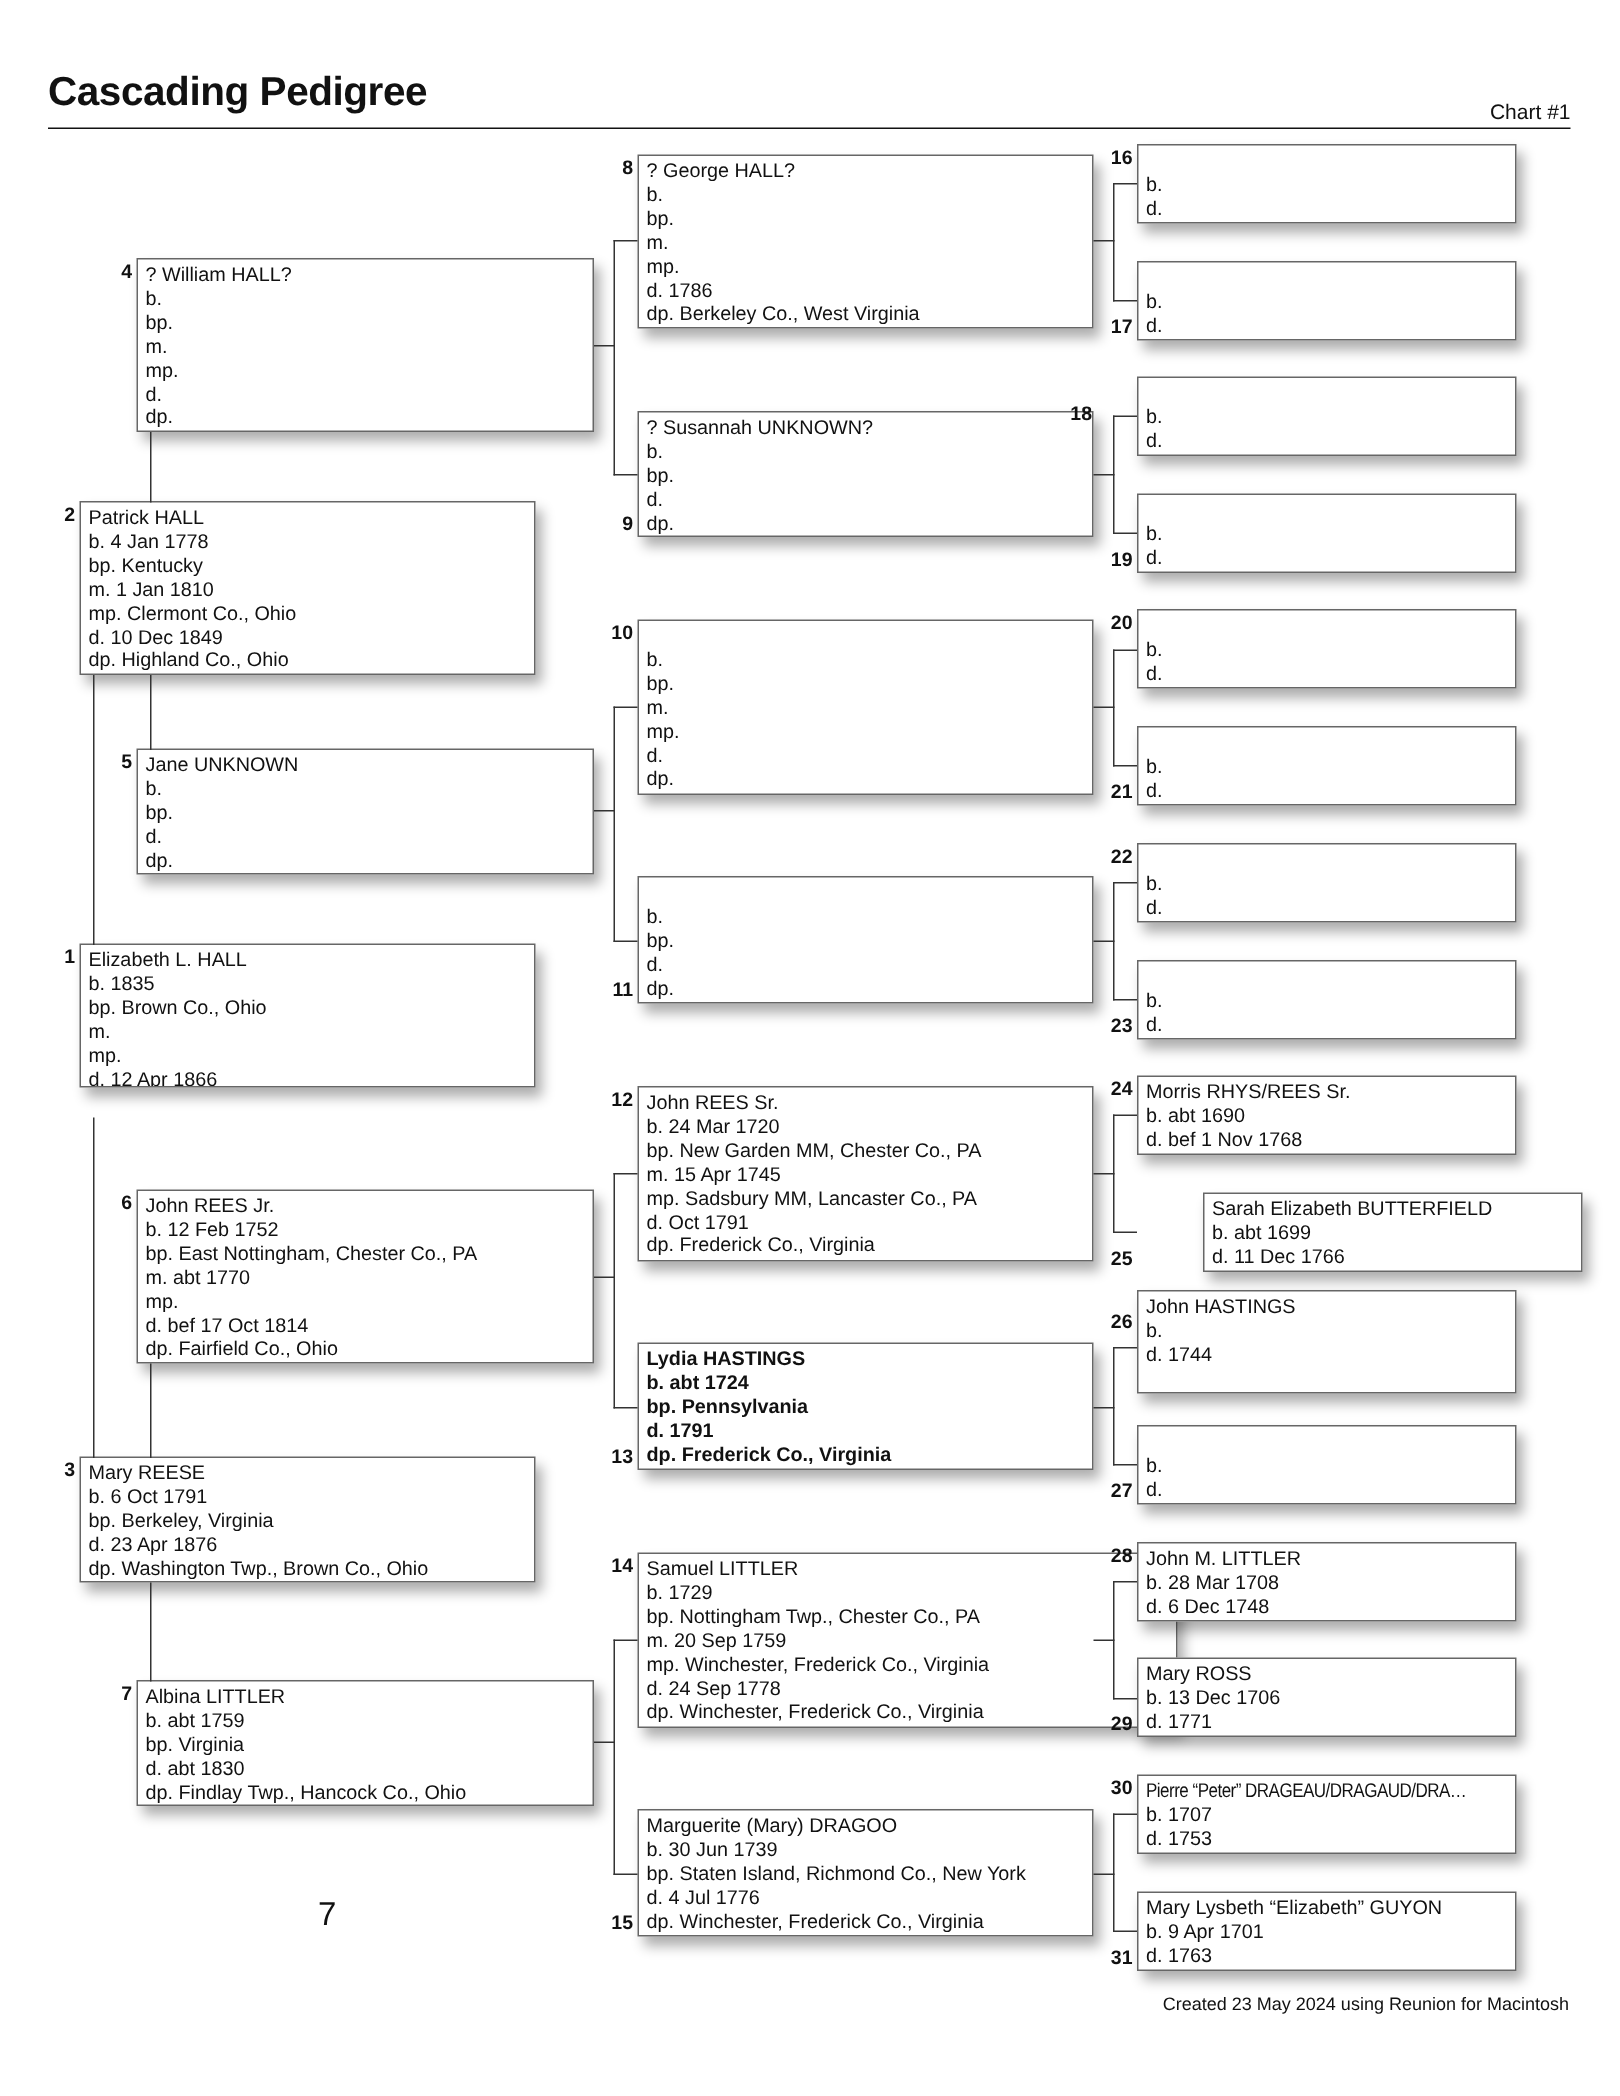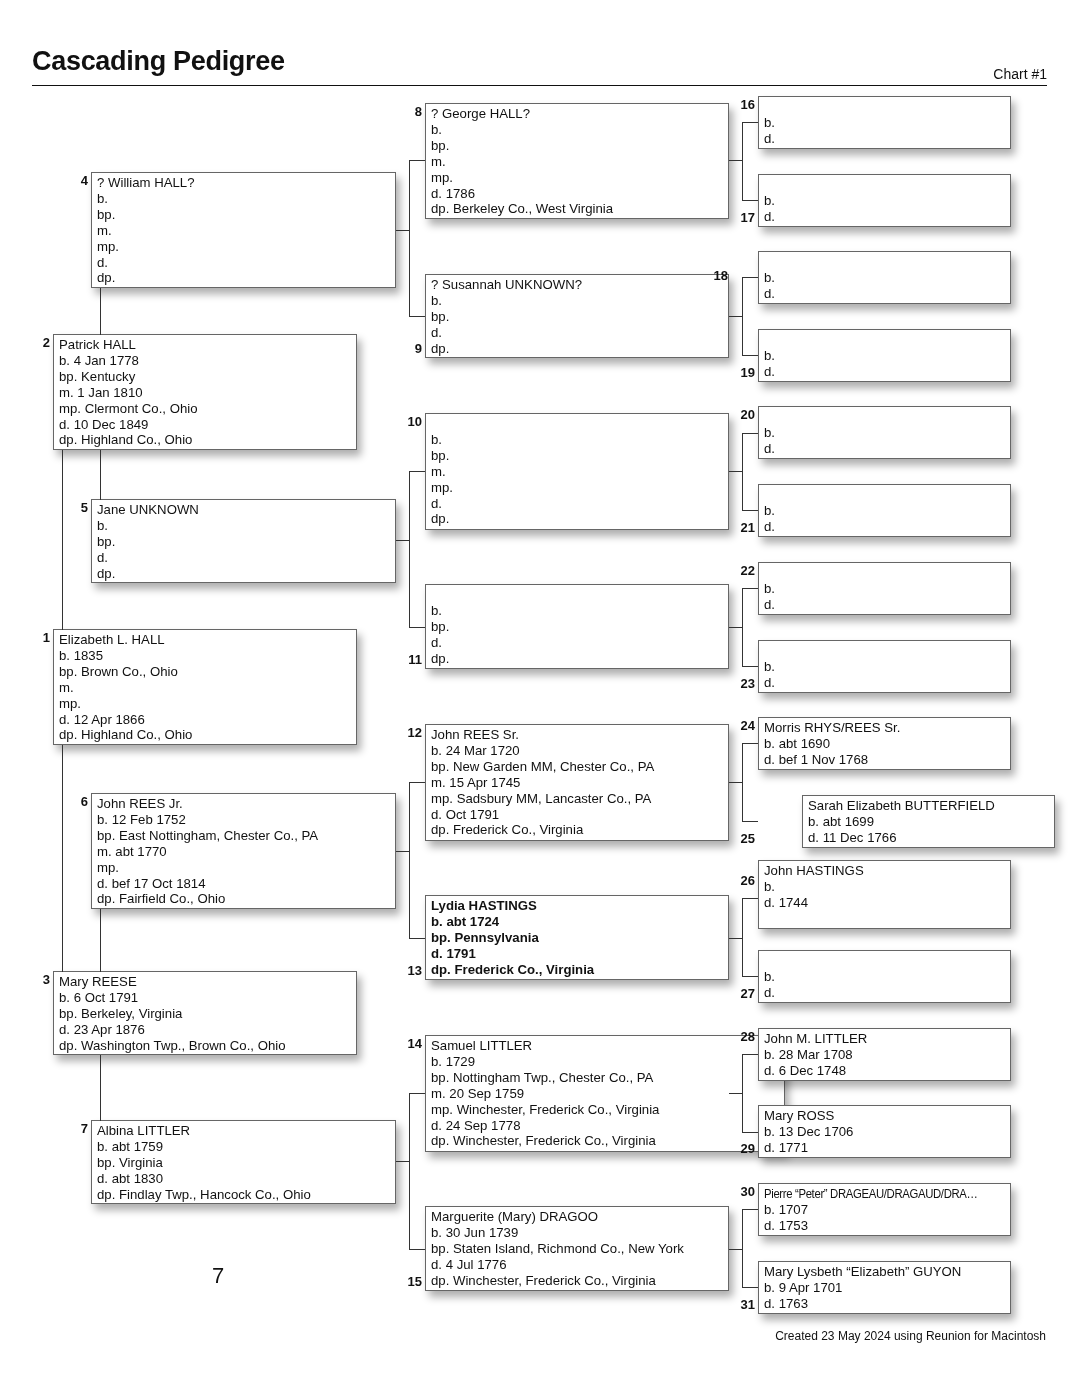--- a/index.html
+++ b/index.html
@@ -47,21 +47,21 @@
     </div>
     <div class="num" style="left: 20px; top: 335px;">2</div>
     <div class="box" style="left: 91px; top: 499px; width: 305px; height: 84px;">
       <span class="line">Jane UNKNOWN</span>
       <span class="line">b.</span>
       <span class="line">bp.</span>
       <span class="line">d.</span>
       <span class="line">dp.</span>
     </div>
     <div class="num" style="left: 58px; top: 500px;">5</div>
-    <div class="box" style="left: 53px; top: 629px; width: 304px; height: 116px;">
+    <div class="box" style="left: 53px; top: 629px; width: 304px; height: 96px;">
       <span class="line">Elizabeth L. HALL</span>
       <span class="line">b. 1835</span>
       <span class="line">bp. Brown Co., Ohio</span>
       <span class="line">m.</span>
       <span class="line">mp.</span>
       <span class="line">d. 12 Apr 1866</span>
       <span class="line">dp. Highland Co., Ohio</span>
     </div>
     <div class="num" style="left: 20px; top: 630px;">1</div>
     <div class="box" style="left: 91px; top: 793px; width: 305px; height: 116px;">

